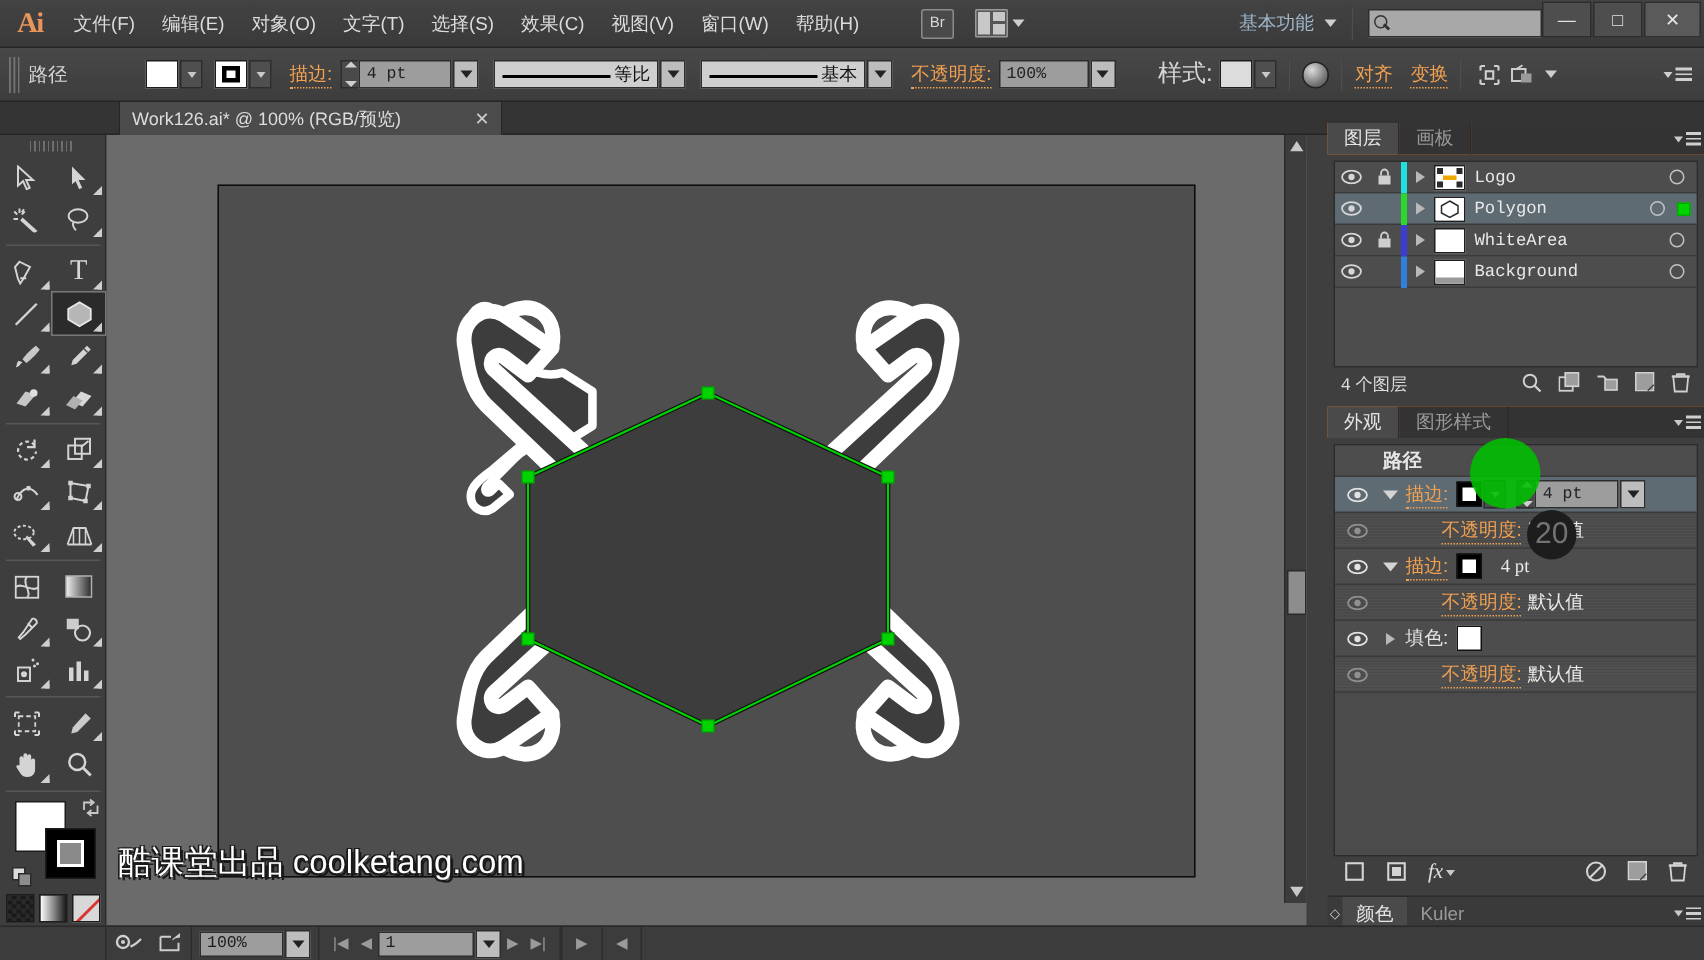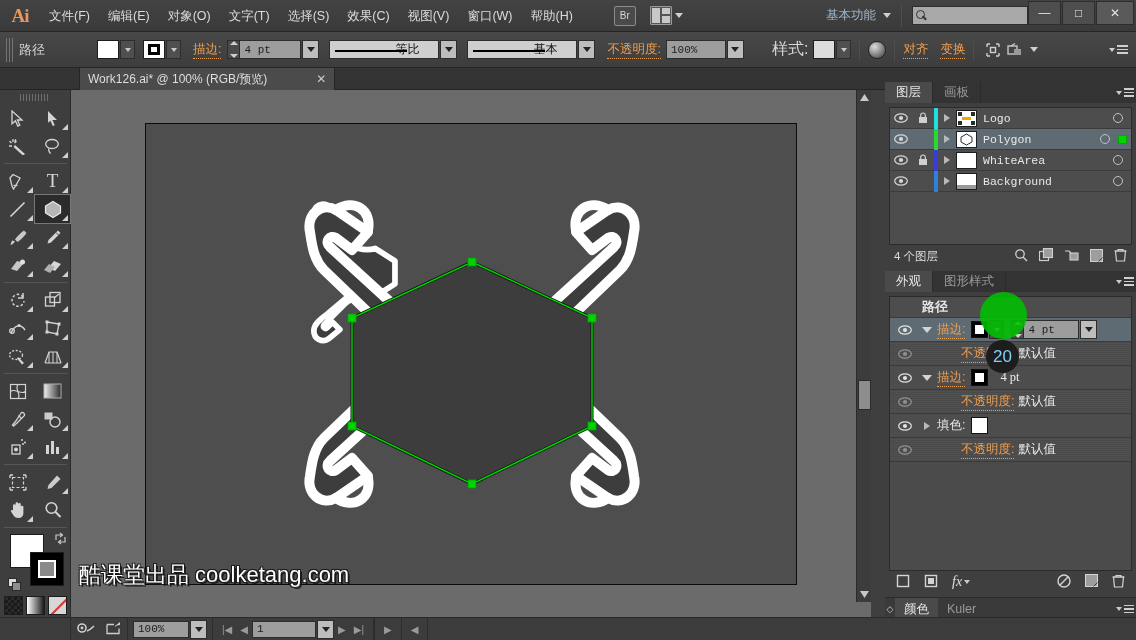--- a/index.html
+++ b/index.html
@@ -92,21 +92,21 @@
     height: 19px; background: #9d9d9d; border: 1px solid #2d2d2d; color: #222;
     font-family: "Liberation Mono", monospace; font-size: 11px;
     display: flex; align-items: center; padding-left: 4px;
   }
   .big-drop { width: 17px; height: 19px; background: #bdbdbd; border: 1px solid #2d2d2d;
     display:flex; align-items:center; justify-content:center; margin-left:1px; }
   .tri-blk { width:0;height:0;border-left:4px solid transparent;border-right:4px solid transparent;border-top:5px solid #222; }
   .profile-box {
     width: 110px; height: 19px; background: #cfcfcf; border: 1px solid #2d2d2d;
     display: flex; align-items: center; justify-content: flex-end;
-    color: #111; font-size: 12px; padding-right: 19px; position: relative;
+    color: #111; font-size: 12px; padding-right: 5px; position: relative;
   }
   .profile-box::before { content:""; position:absolute; left:5px; top:9px; width:72px; height:2px; background:#000; }
   .round-btn { width:18px;height:18px;border-radius:50%;
     background: radial-gradient(circle at 35% 30%, #dcdcdc, #6a6a6a 70%); border:1px solid #222; }
   .icon-btn { width:22px;height:20px;display:flex;align-items:center;justify-content:center; }
   .panel-menu-ic { display:flex; align-items:center; margin-left:auto; margin-right:8px; }
   .pm-lines { display:flex; flex-direction:column; gap:2px; margin-left:2px; }
   .pm-lines span { display:block; width:11px; height:1.5px; background:#cfcfcf; }
 
   
@@ -274,22 +274,22 @@
     font-family:"Liberation Mono",monospace; }
   .nav-arr { color: #9a9a9a; font-size: 10px; padding: 0 4px; }
   .sb-status { flex: 1; display: flex; align-items: center; justify-content: center; color:#dadada; font-size:12.5px; }
 
   
   .green-cursor {
     position: absolute; left: 980px; top: 292px; width: 47px; height: 47px;
     border-radius: 50%; background: #00c000; opacity: .88; pointer-events: none;
   }
   .badge-20 {
-    position: absolute; left: 986px; top: 340px; width: 33px; height: 33px;
-    border-radius: 50%; background: #1d1d1d; color: #7dd3fc; font-size: 17px;
+    position: absolute; left: 1018px; top: 340px; width: 33px; height: 33px;
+    border-radius: 50%; background: #1d1d1d; color: #737373; font-size: 20px;
     display: flex; align-items: center; justify-content: center; pointer-events: none;
   }
 </style>
 </head>
 <body>
 
 <div id="app">
 
   <div class="menubar">
     <div class="ai-logo">Ai</div>

